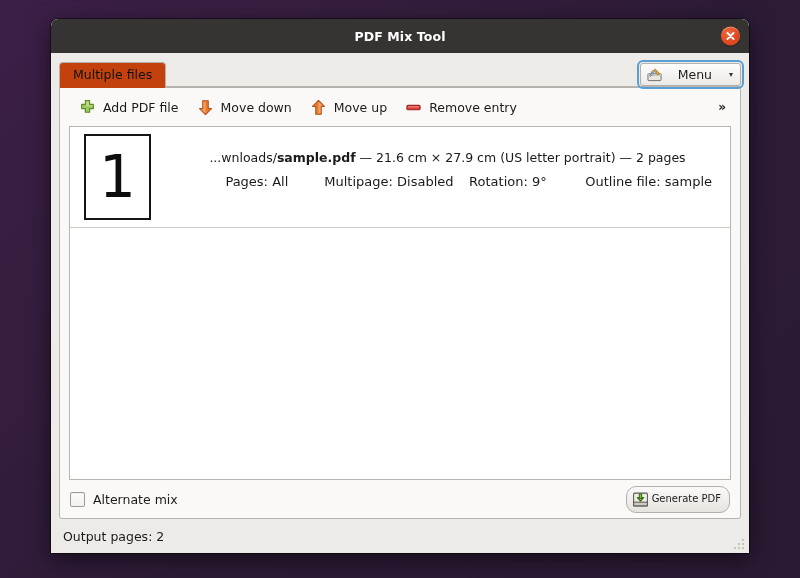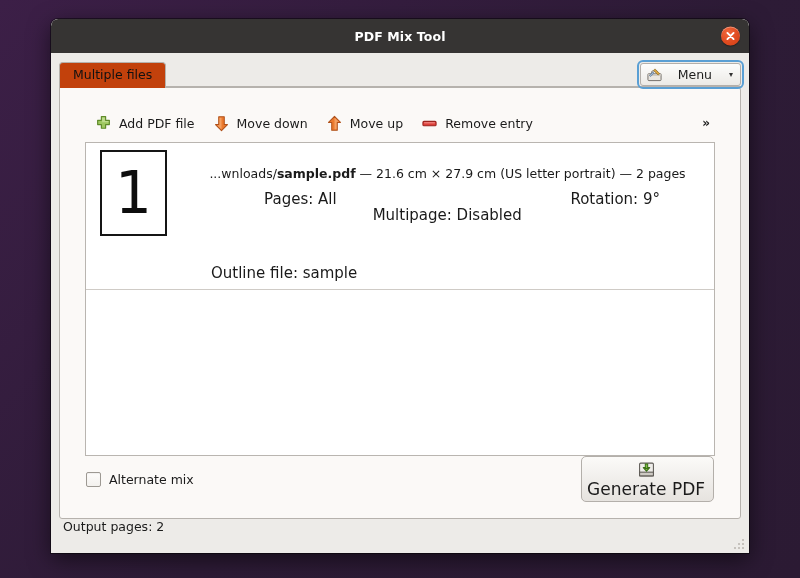--- a/index.html
+++ b/index.html
@@ -145,21 +145,21 @@
   }
 
   .notebook-page {
     flex: 1 1 auto;
     border: 1px solid #b6b2ad;
     background: #fbf9f7;
     border-radius: 0 3px 3px 3px;
     display: flex;
     flex-direction: column;
     min-height: 0;
-    padding: 16px;
+    padding: 0;
   }
 
   
   .toolbar {
     display: flex;
     align-items: center;
     height: 38px;
     flex: 0 0 38px;
     padding: 0 6px 0 10px;
     position: relative;
@@ -227,28 +227,28 @@
     font-size: 12.5px;
     color: #1a1a1a;
     text-align: center;
     white-space: nowrap;
     margin-bottom: 9px;
     margin-left: 32px;
   }
   .file-line1 b { font-weight: bold; }
   .file-grid {
     display: grid;
-    grid-template-columns: 1fr 1fr 1fr;
+    grid-template-columns: 1fr 1fr 1fr 1fr;
     row-gap: 24px;
-    font-size: 15px;
+    font-size: 13px;
     color: #1a1a1a;
     padding-left: 44px;
   }
   .fg-left { text-align: right; padding-right: 36px; }
-  .fg-right { text-align: left; padding-left: 0px; margin-top: 16px; }
+  .fg-right { text-align: right; padding-left: 0px; }
 
   
   .page-bottom {
     flex: 0 0 38px;
     display: flex;
     align-items: center;
     padding: 0 10px 0 10px;
   }
   .checkrow {
     display: flex;
@@ -264,37 +264,36 @@
     border: 1px solid #9d9993;
     border-radius: 2px;
     background: linear-gradient(to bottom, #fdfcfb, #f3f1ee);
     box-shadow: inset 0 1px 1px rgba(0,0,0,.05);
   }
   .bottom-spacer { flex: 1 1 auto; }
   .gen-btn {
     display: inline-flex;
     align-items: center;
     gap: 3px;
-    font-size: 17px;
+    font-size: 10px;
     color: #1b1b1b;
     padding: 4px 8px 4px 5px;
     background: linear-gradient(to bottom, #fbfaf8 0%, #e6e3df 100%);
     border: 1px solid #b3afaa;
-    border-radius: 5px;
+    border-radius: 10px;
     cursor: pointer;
     line-height: 16px;
     white-space: nowrap;
-    flex-direction: column;
   }
 
   
   .statusbar {
     flex: 0 0 34px;
     display: flex;
-    align-items: flex-start;
+    align-items: center;
     padding-left: 12px;
     font-size: 12.5px;
     color: #1b1b1b;
     background: #edebe8;
     position: relative;
   }
   .resize-grip {
     position: absolute;
     right: 5px;
     bottom: 4px;

